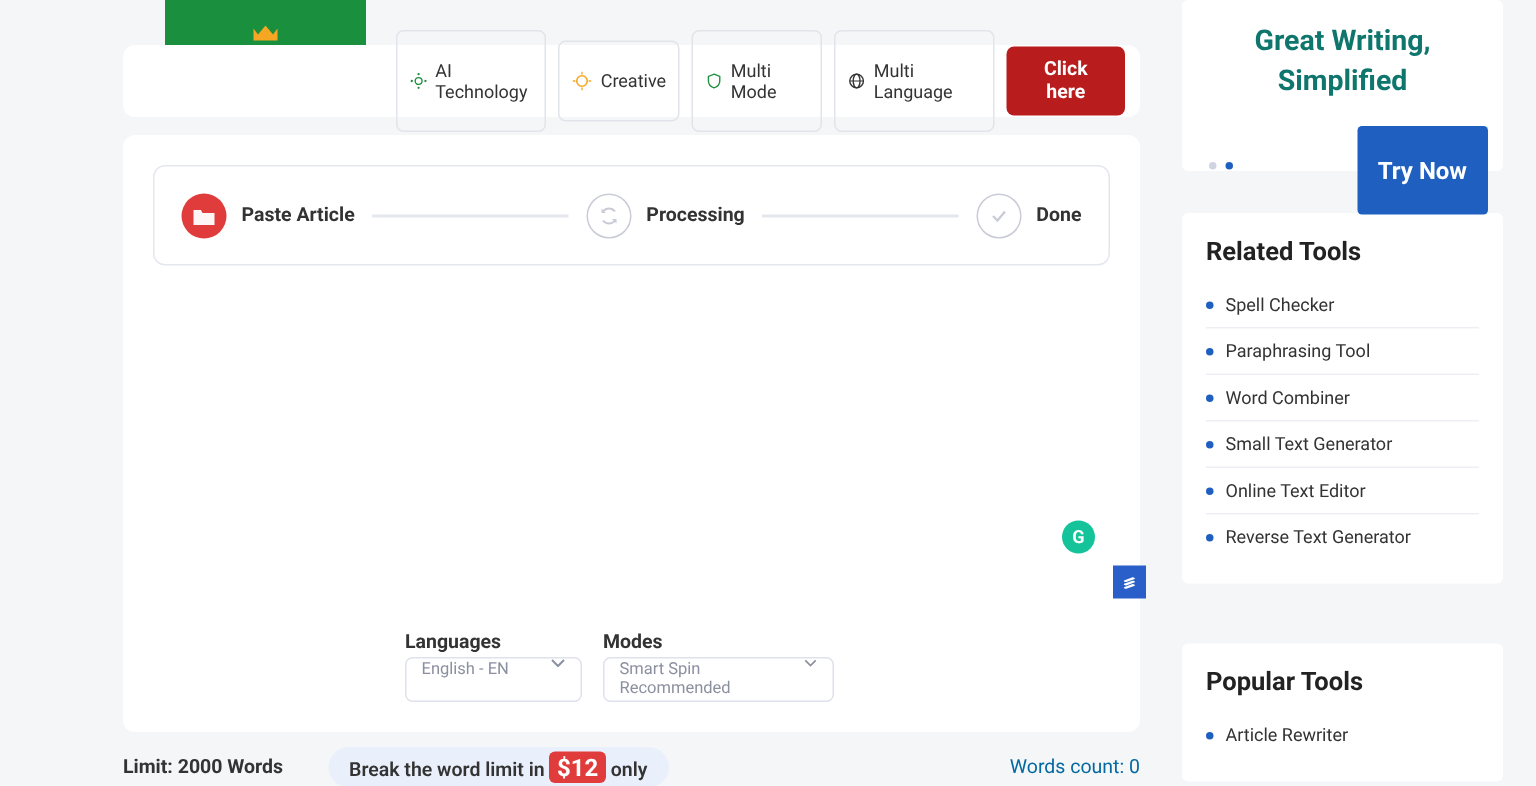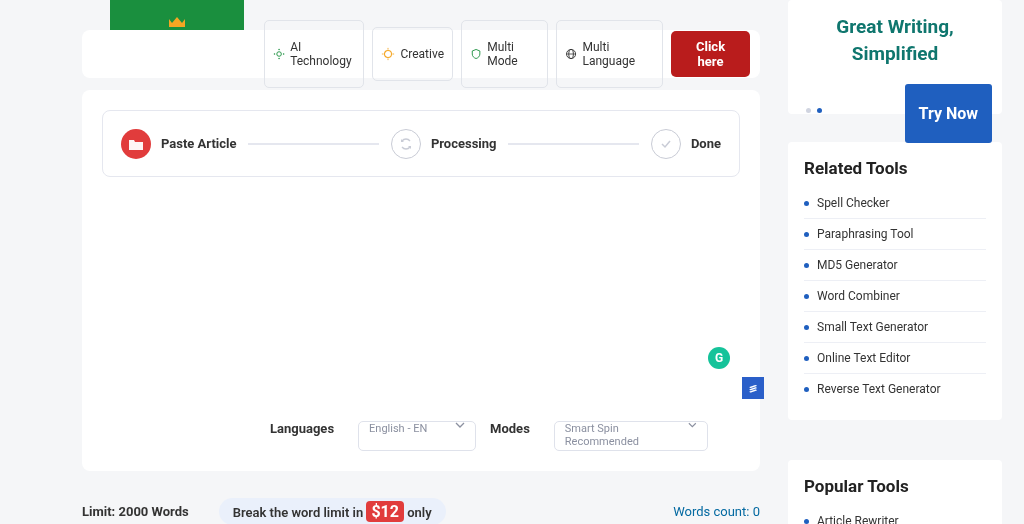--- a/index.html
+++ b/index.html
@@ -17,21 +17,21 @@
 .step{display:flex;align-items:center;gap:10px;font-size:13px;font-weight:700;color:#333}
 .step-icon{width:30px;height:30px;border-radius:50%;display:flex;align-items:center;justify-content:center}
 .si-1{background:#e13c3c}
 .si-2{border:1.5px solid #c9ccd6}
 .si-3{border:1.5px solid #c9ccd6}
 .line{flex:1;height:2px;background:#e5e7ef}
 .editor{position:relative;height:200px}
 .g-badge{position:absolute;right:10px;bottom:8px;width:22px;height:22px;border-radius:50%;background:#15c39a;color:#fff;display:flex;align-items:center;justify-content:center;font-size:12px;font-weight:700}
 .t-badge{position:absolute;right:-24px;bottom:-22px;width:22px;height:22px;background:#2a5fc9;color:#fff;display:flex;align-items:center;justify-content:center;font-size:12px;font-weight:700}
 .controls{display:flex;gap:14px;margin-top:44px;margin-left:168px}
-.ctrl{display:flex;flex-direction:row;gap:24px}
+.ctrl{display:flex;flex-direction:column;gap:2px}
 .ctrl label{font-size:13px;font-weight:700;color:#333}
 .sel{border:1px solid #dfe2eb;border-radius:5px;height:30px;display:flex;padding:0 10px;font-size:11px;color:#8b90a0;gap:10px;cursor:pointer}
 .chev{margin-left:auto}
 .bottom{position:absolute;left:0;top:498px;width:678px;display:flex;align-items:center;font-size:13px}
 .limit{font-weight:700;color:#333}
 .break{margin-left:30px;color:#333;font-weight:600;background:#eaf0fb;border-radius:16px;padding:4px 14px}
 .price{background:#e13c3c;color:#fff;border-radius:4px;padding:1px 5px;font-weight:700;font-size:16px}
 .wc{margin-left:auto;font-weight:400;color:#0369a1}
 .side{position:absolute;left:788px;top:0;width:214px}
 .promo{height:114px;background:#fff;border-radius:4px;text-align:center;padding-top:14px}
@@ -180,24 +180,20 @@
         <div class="rt-item">
           <span class="bul"></span>
           <span>Spell Checker</span>
         </div>
         <div class="rt-item">
           <span class="bul"></span>
           <span>Paraphrasing Tool</span>
         </div>
         <div class="rt-item">
           <span class="bul"></span>
-          <span>MD5 Generator</span>
-        </div>
-        <div class="rt-item">
-          <span class="bul"></span>
           <span>Word Combiner</span>
         </div>
         <div class="rt-item">
           <span class="bul"></span>
           <span>Small Text Generator</span>
         </div>
         <div class="rt-item">
           <span class="bul"></span>
           <span>Online Text Editor</span>
         </div>

